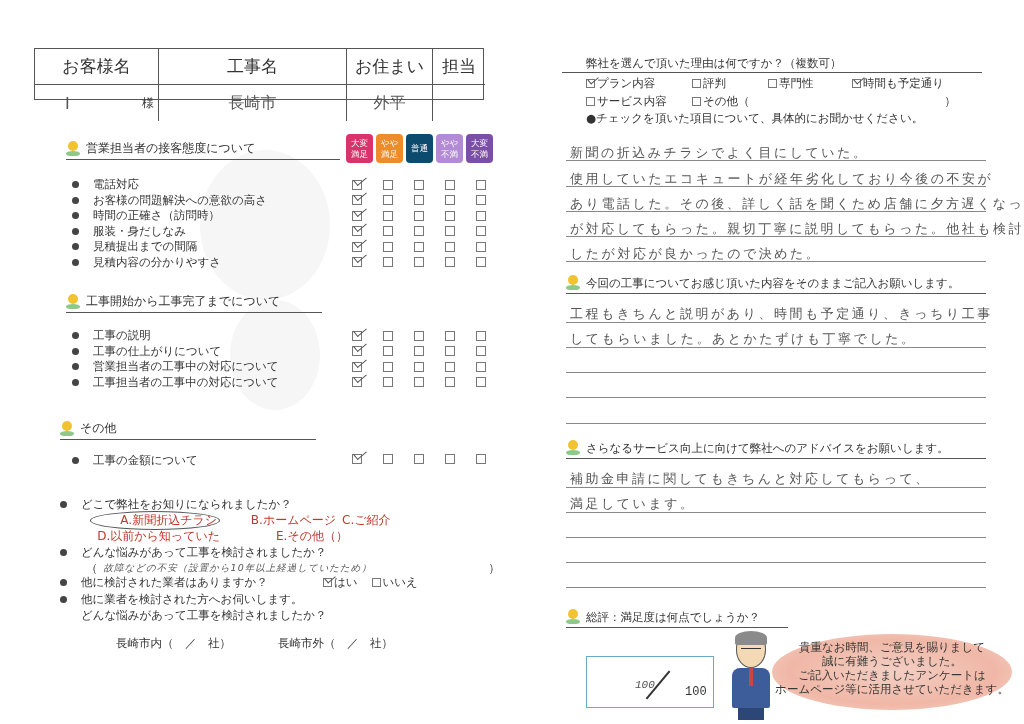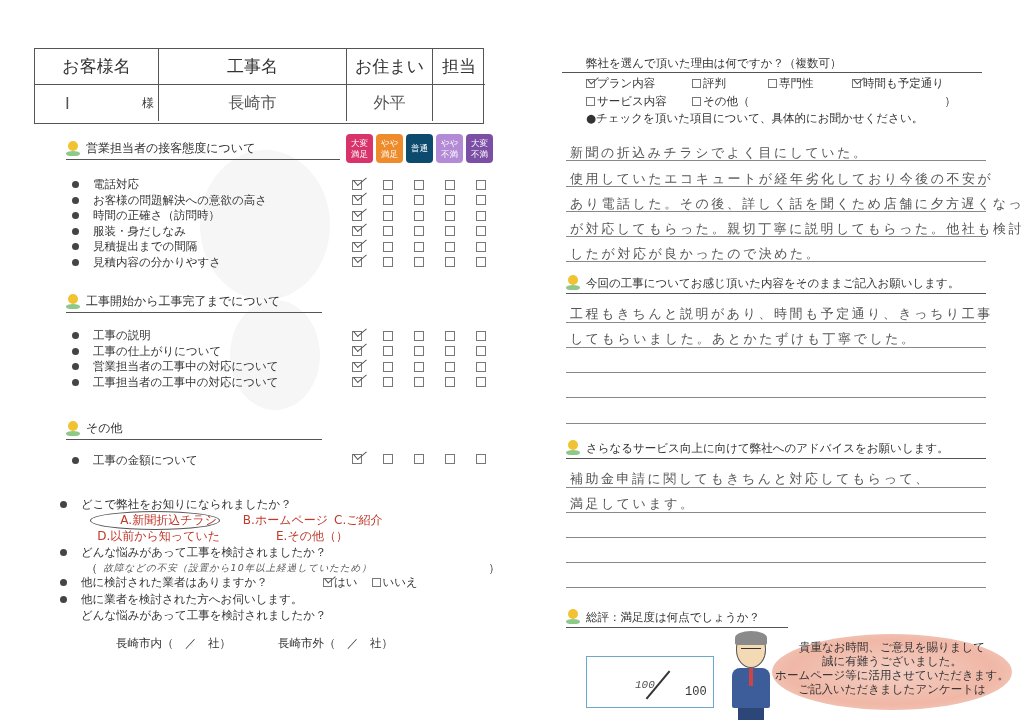--- a/index.html
+++ b/index.html
@@ -3,21 +3,21 @@
 <meta charset="utf-8">
 <style>
   * { box-sizing: border-box; margin: 0; padding: 0; }
   html, body { width: 1024px; height: 724px; background: #ffffff; overflow: hidden; }
   body { font-family: "DejaVu Sans", "Liberation Sans", sans-serif; color: #3a3a3a; position: relative; }
   .page { position: absolute; top: 0; width: 512px; height: 724px; }
   .left { left: 0; }
   .hand { font-family: "DejaVu Sans", sans-serif; color: #555; font-weight: 300; letter-spacing: 2px; font-style: italic; }
 
   
-  .htable { position: absolute; left: 34px; top: 48px; width: 450px; height: 76px; border: 1.5px solid #555; display: grid; grid-template-columns: 124px 188px 86px 52px; grid-template-rows: 36px 36px; }
+  .htable { position: absolute; left: 34px; top: 48px; width: 450px; height: 52px; border: 1.5px solid #555; display: grid; grid-template-columns: 124px 188px 86px 52px; grid-template-rows: 36px 36px; }
   .htable > div { border-right: 1px solid #555; display: flex; align-items: center; justify-content: center; font-size: 17px; color: #333; }
   .htable > div:nth-child(4n) { border-right: none; }
   .htable > div.r1 { border-bottom: 1px solid #555; }
   .htable .name-cell { justify-content: space-between; padding: 0 4px 0 30px; }
   .htable .name-cell .sama { font-size: 12px; color: #333; }
   .htable .hw { font-size: 12px; color: #555; }
   .htable .hw-big { font-size: 16px; color: #555; }
   .htable .work-cell { justify-content: flex-start; padding-left: 6px; }
 
   
@@ -223,21 +223,21 @@
     </div>
   <div class="grow">
       <span class="cb on"></span>
       <span class="cb"></span>
       <span class="cb"></span>
       <span class="cb"></span>
       <span class="cb"></span>
     </div>
 </div>
 
-<div class="sec" style="left:66px;top:420px;width:256px;height:20px;">
+<div class="sec" style="left:60px;top:420px;width:256px;height:20px;">
   <span class="sun"></span>
   <span>その他</span>
 </div>
 <div class="items" style="top:453px;">
   <div class="item">
       <span class="dot"></span>
       <span>工事の金額について</span>
     </div>
 </div>
 <div class="grid" style="top:451px;">
@@ -250,21 +250,21 @@
     </div>
 </div>
 
 <div class="q" style="top:496px;">
   <div class="line">
       <span class="dot"></span>
       <span>どこで弊社をお知りになられましたか？</span>
     </div>
   <div class="line" style="padding-left:30px;">
     <span class="opt-red circle" style="width:130px;">A.新聞折込チラシ</span>
-    <span class="opt-red" style="width:108px;">B.ホームページ</span>
+    <span class="opt-red" style="margin-left:8px;width:108px;">B.ホームページ</span>
     <span class="opt-red" style="margin-left:6px;">C.ご紹介</span>
   </div>
   <div class="line" style="padding-left:34px;">
     <span class="opt-red" style="width:126px;">D.以前から知っていた</span>
     <span class="opt-red" style="margin-left:6px;width:110px;">E.その他（</span>
     <span class="opt-red">）</span>
   </div>
 </div>
 
 <div class="q" style="top:544px;">
@@ -369,15 +369,15 @@
   <div class="legs"></div>
   <div class="head"></div>
   <div class="hair"></div>
   <div class="glasses"></div>
 </div>
 
 <div class="bubble"></div>
 <div class="bubble-text">
   <div>貴重なお時間、ご意見を賜りまして</div>
   <div>誠に有難うございました。</div>
+  <div>ご記入いただきましたアンケートは</div>
   <div>ホームページ等に活用させていただきます。</div>
-  <div>ご記入いただきましたアンケートは</div>
 </div>
 
 </body></html>

